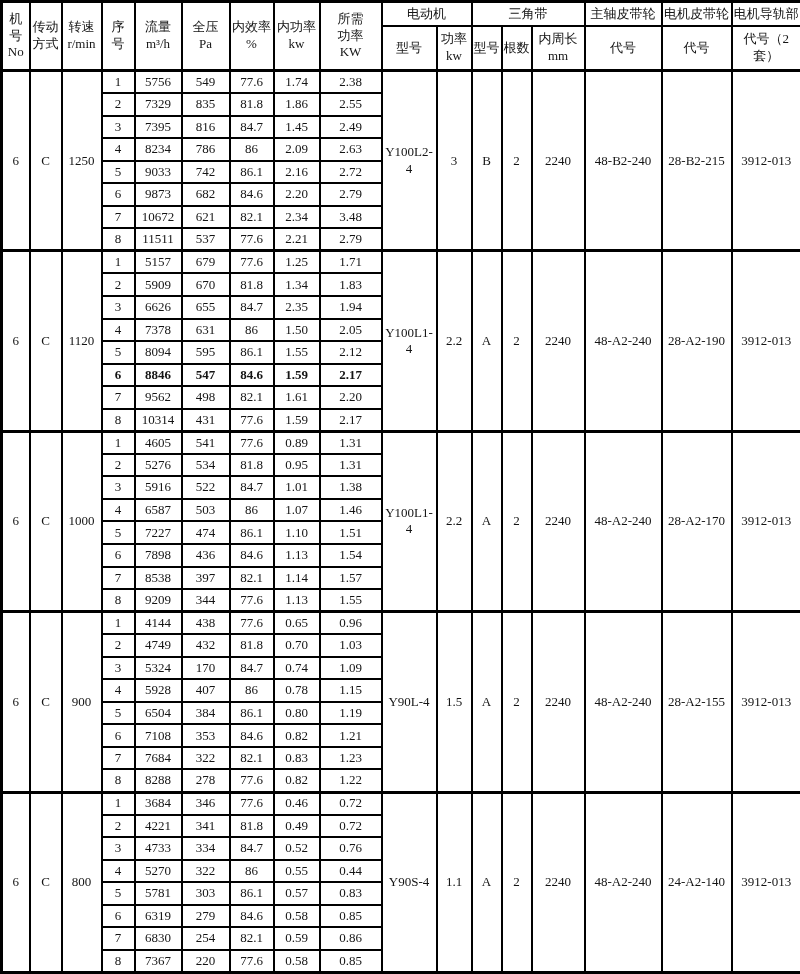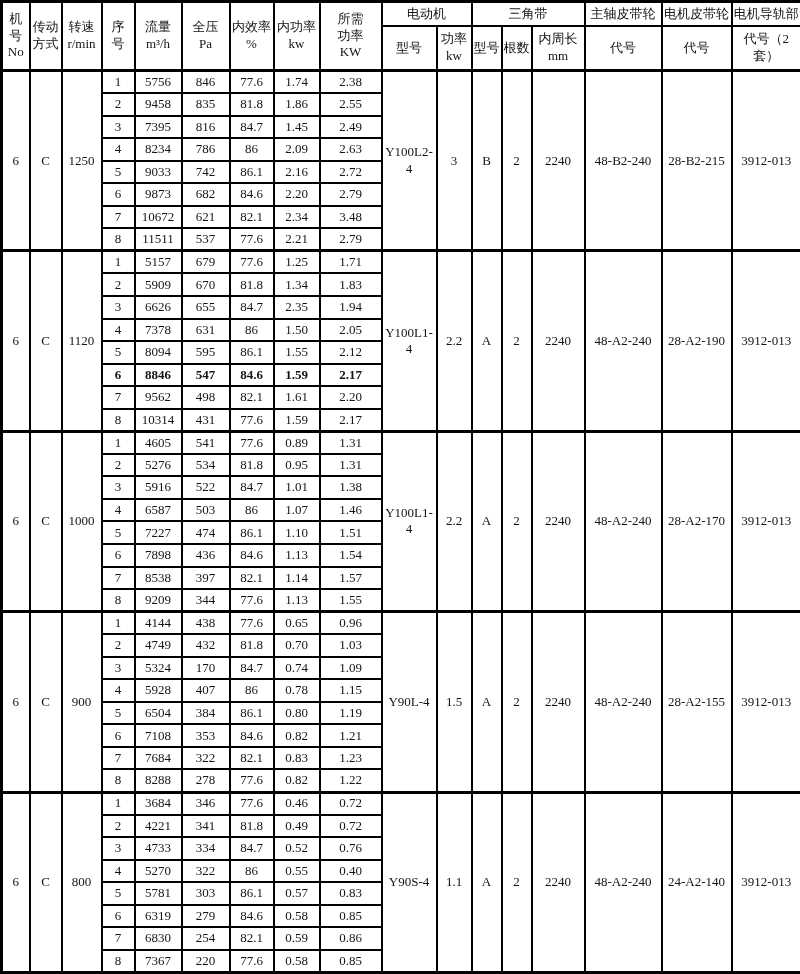--- a/index.html
+++ b/index.html
@@ -140,36 +140,36 @@
           </th>
         </tr>
       </thead>
     <tbody>
         <tr class="block-start">
           <td rowspan="8" class="span-cell">6</td>
           <td rowspan="8" class="span-cell">C</td>
           <td rowspan="8" class="span-cell">1250</td>
           <td class="row-cell">1</td>
           <td class="row-cell">5756</td>
-          <td class="row-cell">846</td>
+          <td class="row-cell">549</td>
           <td class="row-cell">77.6</td>
           <td class="row-cell">1.74</td>
           <td class="row-cell">2.38</td>
           <td rowspan="8" class="span-cell">Y100L2-4</td>
           <td rowspan="8" class="span-cell">3</td>
           <td rowspan="8" class="span-cell">B</td>
           <td rowspan="8" class="span-cell">2</td>
           <td rowspan="8" class="span-cell">2240</td>
           <td rowspan="8" class="span-cell">48-B2-240</td>
           <td rowspan="8" class="span-cell">28-B2-215</td>
           <td rowspan="8" class="span-cell">3912-013</td>
         </tr>
         <tr>
           <td class="row-cell">2</td>
-          <td class="row-cell">9458</td>
+          <td class="row-cell">7329</td>
           <td class="row-cell">835</td>
           <td class="row-cell">81.8</td>
           <td class="row-cell">1.86</td>
           <td class="row-cell">2.55</td>
         </tr>
         <tr>
           <td class="row-cell">3</td>
           <td class="row-cell">7395</td>
           <td class="row-cell">816</td>
           <td class="row-cell">84.7</td>
@@ -475,21 +475,21 @@
           <td class="row-cell">84.7</td>
           <td class="row-cell">0.52</td>
           <td class="row-cell">0.76</td>
         </tr>
         <tr>
           <td class="row-cell">4</td>
           <td class="row-cell">5270</td>
           <td class="row-cell">322</td>
           <td class="row-cell">86</td>
           <td class="row-cell">0.55</td>
-          <td class="row-cell">0.40</td>
+          <td class="row-cell">0.44</td>
         </tr>
         <tr>
           <td class="row-cell">5</td>
           <td class="row-cell">5781</td>
           <td class="row-cell">303</td>
           <td class="row-cell">86.1</td>
           <td class="row-cell">0.57</td>
           <td class="row-cell">0.83</td>
         </tr>
         <tr>

